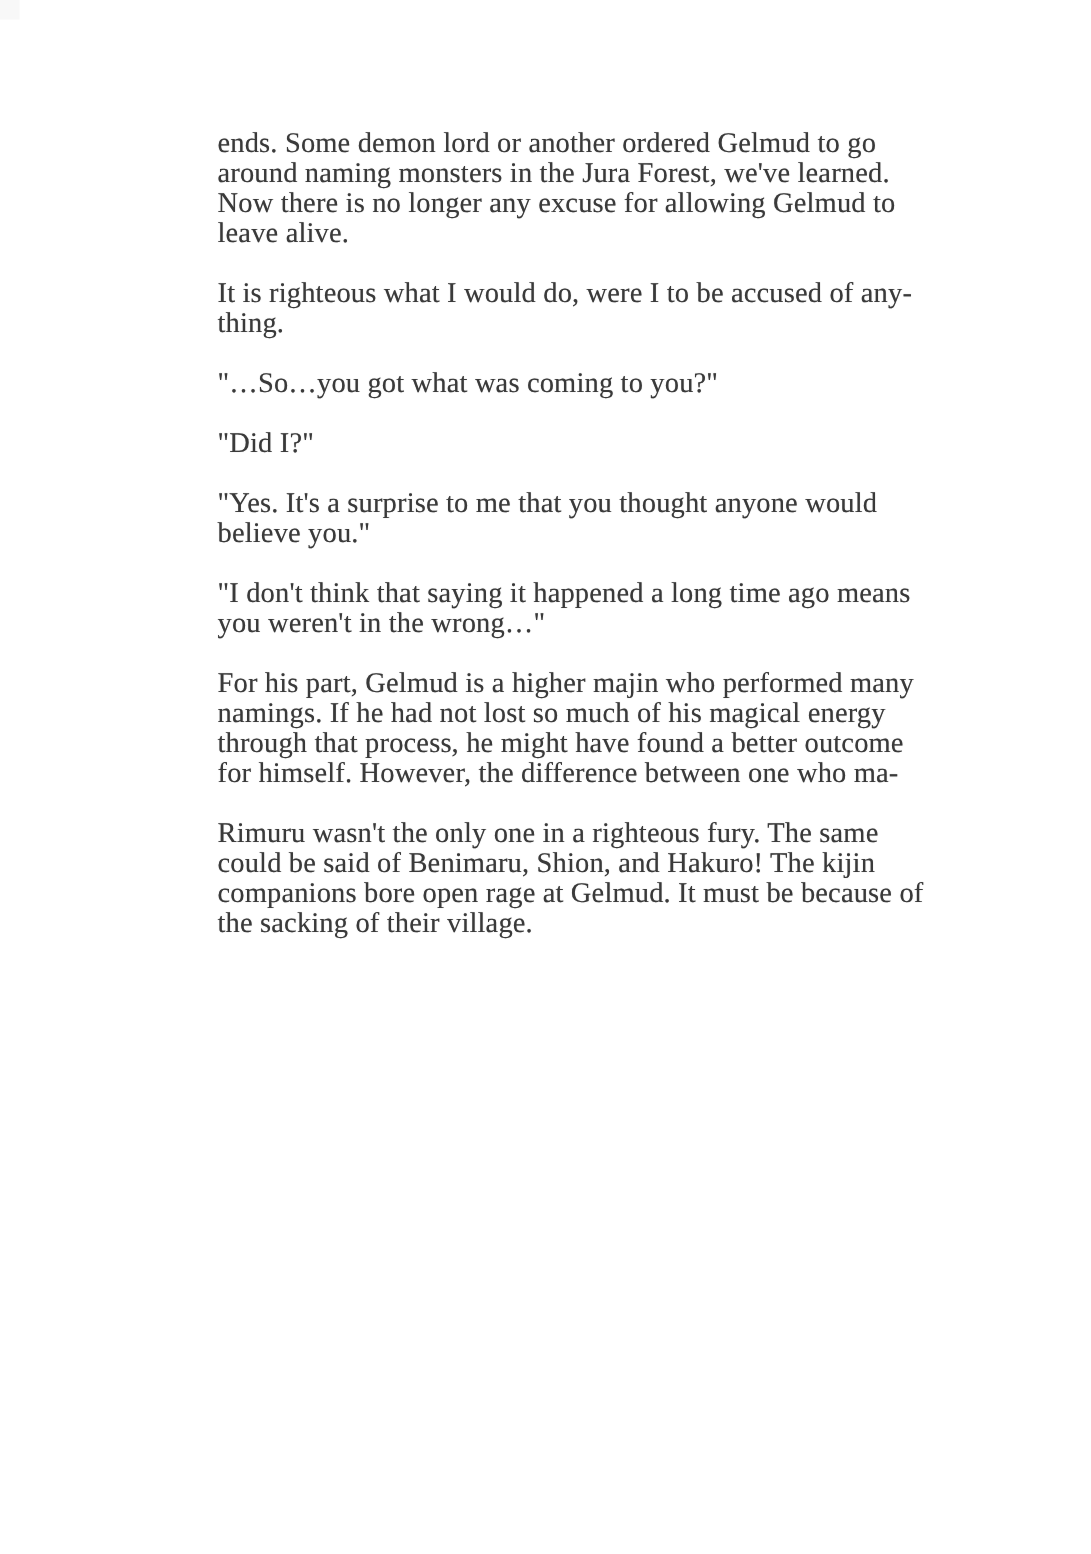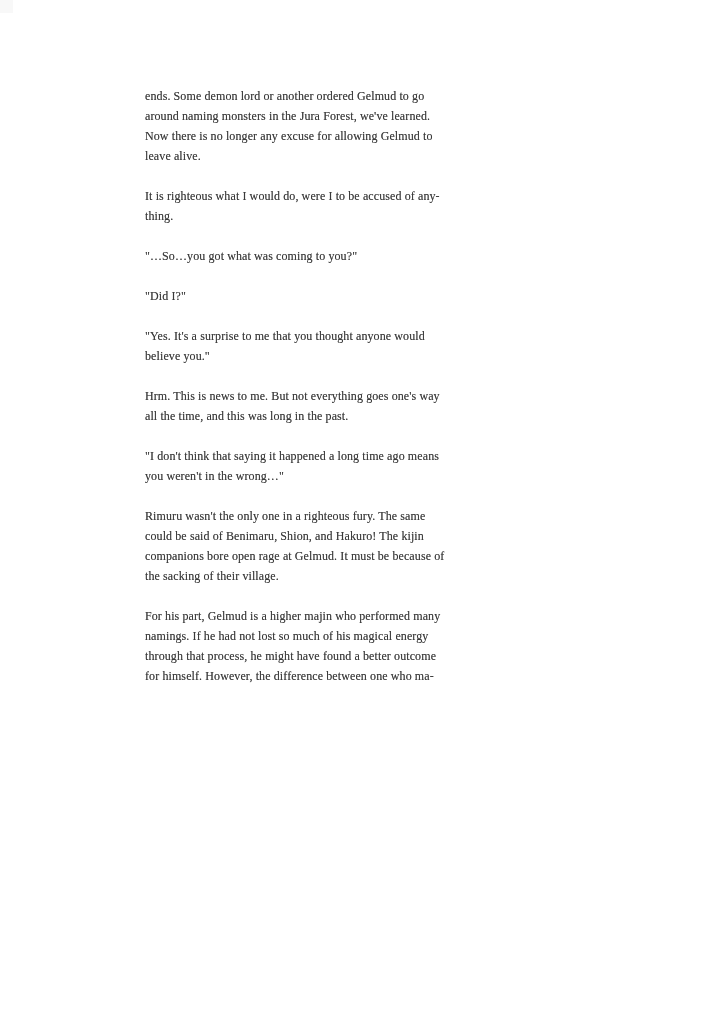--- a/index.html
+++ b/index.html
@@ -20,21 +20,21 @@
     left: 0;
     width: 13px;
     height: 13px;
     background: #f8f8f8;
   }
   .text-block {
     position: absolute;
     left: 145px;
     top: 86px;
     width: 545px;
-    font-size: 12px;
+    font-size: 19px;
     line-height: 20px;
     color: #3a3a3a;
     letter-spacing: 0.1px;
     text-shadow: 0 0 0.5px rgba(58,58,58,0.55);
   }
   .para {
     white-space: pre-line;
     margin: 0 0 20px 0;
   }
 </style>
@@ -47,25 +47,23 @@
   <div class="para">ends. Some demon lord or another ordered Gelmud to go
 around naming monsters in the Jura Forest, we've learned.
 Now there is no longer any excuse for allowing Gelmud to
 leave alive.</div>
   <div class="para">It is righteous what I would do, were I to be accused of any-
 thing.</div>
   <div class="para">"…So…you got what was coming to you?"</div>
   <div class="para">"Did I?"</div>
   <div class="para">"Yes. It's a surprise to me that you thought anyone would
 believe you."</div>
-  <div class="para">Hrm. This is news to me. But not everything goes one's way
-all the time, and this was long in the past.</div>
   <div class="para">"I don't think that saying it happened a long time ago means
 you weren't in the wrong…"</div>
+  <div class="para">For his part, Gelmud is a higher majin who performed many
+namings. If he had not lost so much of his magical energy
+through that process, he might have found a better outcome
+for himself. However, the difference between one who ma-</div>
   <div class="para">Rimuru wasn't the only one in a righteous fury. The same
 could be said of Benimaru, Shion, and Hakuro! The kijin
 companions bore open rage at Gelmud. It must be because of
 the sacking of their village.</div>
-  <div class="para">For his part, Gelmud is a higher majin who performed many
-namings. If he had not lost so much of his magical energy
-through that process, he might have found a better outcome
-for himself. However, the difference between one who ma-</div>
 </div>
 
 </body></html>

